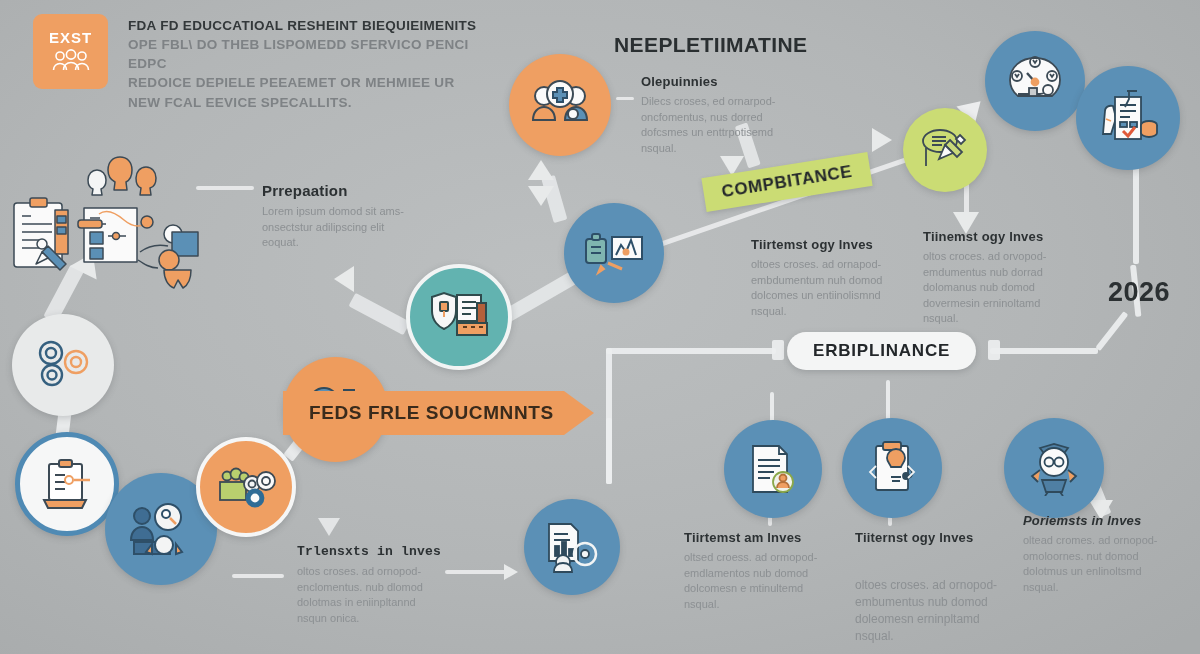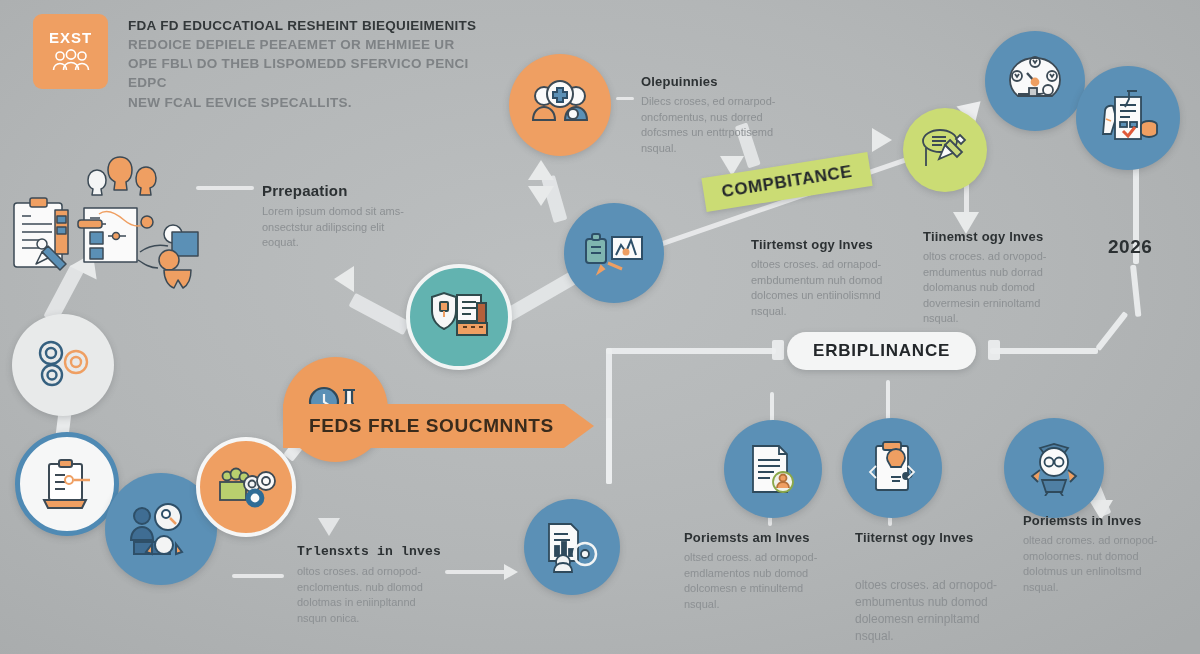--- a/index.html
+++ b/index.html
@@ -49,21 +49,21 @@
   .ribbon .lbl{font-weight:bold;font-size:19px;color:#3a2b1c;letter-spacing:.6px;white-space:nowrap;}
 
   .chip-green{position:absolute;background:#cbdc74;padding:7px 18px;
       transform:rotate(-9deg);box-shadow:0 2px 5px rgba(60,65,70,.2);}
   .chip-green .lbl{font-weight:bold;font-size:17px;color:#23272a;letter-spacing:.6px;white-space:nowrap;}
 
   .chip-white{position:absolute;background:#f4f5f5;border-radius:22px;padding:9px 26px;
       box-shadow:0 2px 6px rgba(60,65,70,.22);}
   .chip-white .lbl{font-weight:bold;font-size:17px;color:#23272a;letter-spacing:.8px;white-space:nowrap;}
 
-  .year{position:absolute;font-weight:bold;font-size:19px;color:#2b3032;letter-spacing:.5px;}
+  .year{position:absolute;font-weight:bold;font-size:27px;color:#2b3032;letter-spacing:.5px;margin-top:41px;}
 
   .illus{position:absolute;}
   .blurred{filter:blur(.35px);}
 </style>
 </head>
 <body>
 
 <div id="stage">
 
   <div>
@@ -139,25 +139,26 @@
             <path d="M12.5 21c0-4.6 3.4-7.5 7.5-7.5s7.5 2.9 7.5 7.5"></path>
           <circle cx="31" cy="7" r="4"></circle>
             <path d="M24.5 21c0-4 3-6.5 6.5-6.5s6.5 2.5 6.5 6.5"></path>
         </g>
       </svg>
     </span>
   </div>
 
   <div class="hdr-text blurred" style="left:128px;top:16px;width:360px;font-size:13.5px;">
     <div>FDA FD EDUCCATIOAL RESHEINT BIEQUIEIMENITS</div>
+    <div class="sub">OPE FBL\ DO THEB LISPOMEDD SFERVICO PENCI EDPC</div>
     <div class="sub">REDOICE DEPIELE PEEAEMET OR MEHMIEE UR</div>
-    <div class="sub">OPE FBL\ DO THEB LISPOMEDD SFERVICO PENCI EDPC</div>
     <div class="sub">NEW FCAL EEVICE SPECALLITS.</div>
   </div>
 
+  <div class="big-head blurred" style="left:614px;top:33px;font-size:21px;letter-spacing:.4px;">NEEPLETIIMATINE</div>
 
   <div class="year blurred" style="left:1108px;top:236px;">2026</div>
 
   <div class="illus" style="left:4px;top:156px;width:230px;height:145px;">
     <svg width="230" height="145" viewBox="0 0 230 145">
       <g fill="none" stroke="#3c4a55" stroke-width="1.5" stroke-linejoin="round">
 
         <path d="M84 24c0-6 4-10 9-10s9 4 9 10c0 5-2 8-5 9l1 6h-10l1-6c-3-1-5-4-5-9z" fill="#f4f5f5"></path>
         <path d="M104 14c0-8 5-13 12-13s12 5 12 13c0 6-2 10-6 12l1 8h-13l1-8c-4-2-7-6-7-12z" fill="#ef9f62"></path>
         <path d="M132 22c0-6 4-11 10-11s10 5 10 11c0 5-2 9-6 10l1 7h-11l1-7c-3-1-5-5-5-10z" fill="#ef9f62"></path>
@@ -439,21 +440,21 @@
           <rect x="26" y="29" width="4" height="7" fill="#2f4a5c"></rect>
           <circle cx="20" cy="42" r="7" fill="#f2f4f4"></circle>
           <path d="M11 52c0-6 4-9 9-9s9 3 9 9z" fill="#f2f4f4"></path>
           <circle cx="42" cy="34" r="11" fill="none" stroke="#f2f4f4" stroke-width="2.5"></circle>
           <circle cx="42" cy="34" r="4" fill="#f2f4f4"></circle>
         </g>
       </svg>
     </span>
   </div>
 
-  <div class="ribbon" style="left:283px;top:404px;">
+  <div class="ribbon" style="left:283px;top:391px;">
     <div class="body">
       <span class="lbl blurred">FEDS FRLE SOUCMNNTS</span>
     </div>
     <div class="tip"></div>
   </div>
 
   <div class="chip-green" style="left:703px;top:165px;">
     <span class="lbl blurred">COMPBITANCE</span>
   </div>
 
@@ -496,36 +497,36 @@
 
   <div class="tblock blurred" style="left:297px;top:544px;width:178px;">
     <p class="h" style="font-size:13px;font-family:Liberation Mono, monospace;">Trlensxts in lnves</p>
     <p class="b" style="font-size:11px;white-space:pre-line;">oltos croses. ad ornopod-
 enclomentus. nub dlomod
 dolotmas in eniinpltannd
 nsqun onica.</p>
   </div>
 
   <div class="tblock blurred" style="left:684px;top:530px;width:175px;">
-    <p class="h" style="font-size:13px;">Poriemsts am lnves</p>
+    <p class="h" style="font-size:13px;">Tiirtemst am lnves</p>
     <p class="b" style="font-size:11px;white-space:pre-line;">oltsed croess. ad ormopod-
 emdlamentos nub domod
 dolcomesn e mtinultemd
 nsqual.</p>
   </div>
 
   <div class="tblock blurred" style="left:855px;top:530px;width:170px;">
     <p class="h" style="font-size:13px;">Tiiternst ogy lnves</p>
     <p class="b" style="font-size:12px;white-space:pre-line;margin-top:32px;">oltoes croses. ad ornopod-
 embumentus nub domod
 doleomesn erninpltamd
 nsqual.</p>
   </div>
 
   <div class="tblock blurred" style="left:1023px;top:513px;width:168px;">
-    <p class="h" style="font-size:13px;">Poriemsts in lnves</p>
+    <p class="h" style="font-size:13px;font-style:italic;">Poriemsts in lnves</p>
     <p class="b" style="font-size:11px;white-space:pre-line;">oltead cromes. ad ornopod-
 omoloornes. nut domod
 dolotmus un enlinoltsmd
 nsqual.</p>
   </div>
 
 </div>
 
 </body></html>

